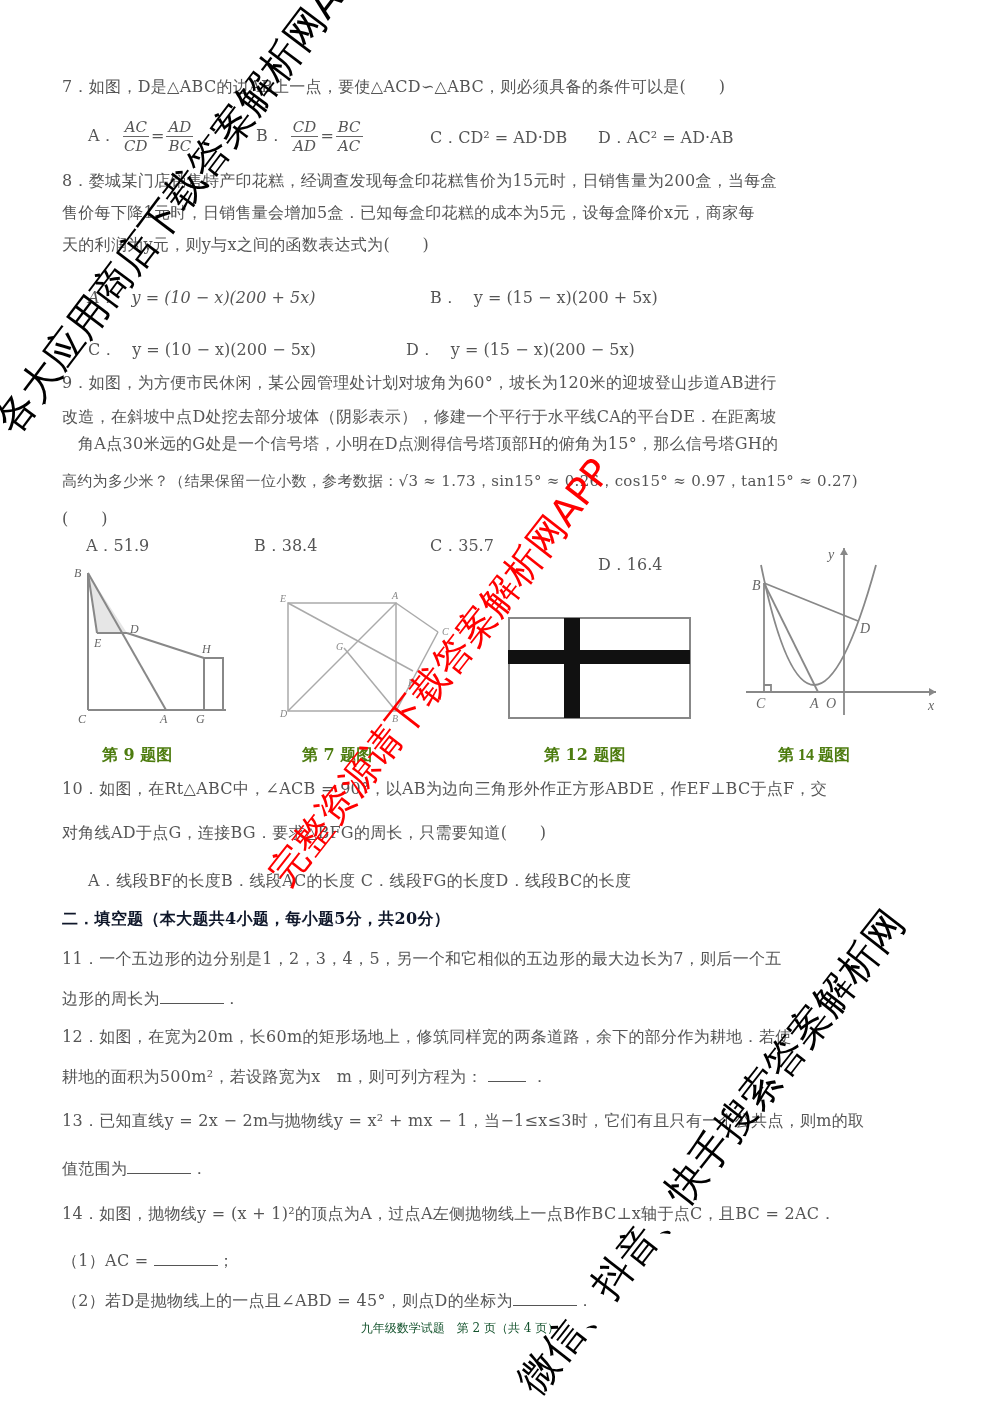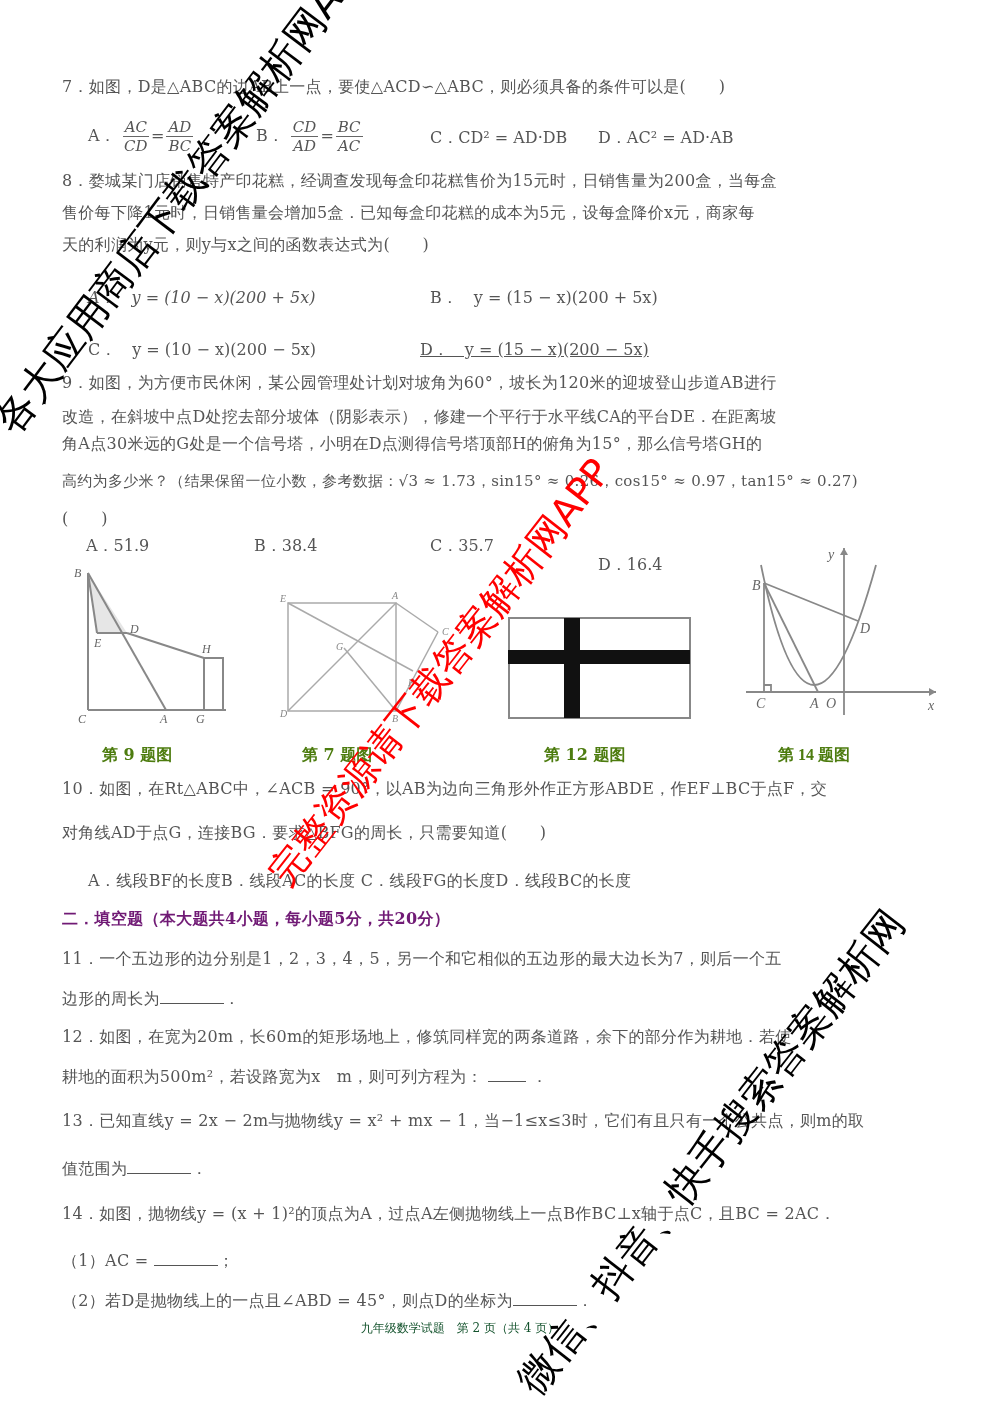--- a/index.html
+++ b/index.html
@@ -3,21 +3,21 @@
 <meta charset="utf-8">
 <style>
   html,body{margin:0;padding:0;background:#fff;}
   body{width:1000px;height:1414px;position:relative;overflow:hidden;font-family:"DejaVu Serif","Liberation Serif",serif;color:#555;}
   .line{position:absolute;left:62px;font-size:16px;line-height:22px;white-space:nowrap;letter-spacing:0.3px;}
   .opt{position:absolute;font-size:16px;white-space:nowrap;}
   .frac{display:inline-flex;flex-direction:column;align-items:center;vertical-align:middle;font-style:italic;font-size:15px;line-height:18px;margin:0 2px;}
   .frac span:first-child{border-bottom:1px solid #666;padding:0 2px;}
   .blank{display:inline-block;border-bottom:1.5px solid #555;width:64px;height:14px;vertical-align:baseline;}
   .blank.short{width:38px;}
-  .bold{font-weight:bold;color:#701a75;text-align:center;}
+  .bold{font-weight:bold;color:#0f172a;text-align:center;}
   .caption{position:absolute;font-size:16px;font-weight:bold;color:#4d7c0f;}
   .fig{position:absolute;}
   .wm{position:absolute;font-family:"DejaVu Sans","Liberation Sans",sans-serif;white-space:nowrap;transform-origin:left bottom;pointer-events:none;}
   .footer{position:absolute;left:0;width:920px;text-align:center;top:1320px;font-size:12px;color:#14532d;}
 </style>
 </head>
 <body>
 
 <div class="line" style="top:76px;">7．如图，D是△ABC的边AB上一点，要使△ACD∽△ABC，则必须具备的条件可以是(　　)</div>
 <div class="opt" style="left:88px;top:118px;">
@@ -42,25 +42,25 @@
 </div>
 <div class="opt" style="left:430px;top:128px;">C．CD² = AD·DB</div>
 <div class="opt" style="left:598px;top:128px;">D．AC² = AD·AB</div>
 
 <div class="line" style="top:170px;">8．婺城某门店销售特产印花糕，经调查发现每盒印花糕售价为15元时，日销售量为200盒，当每盒</div>
 <div class="line" style="top:202px;">售价每下降1元时，日销售量会增加5盒．已知每盒印花糕的成本为5元，设每盒降价x元，商家每</div>
 <div class="line" style="top:234px;">天的利润为y元，则y与x之间的函数表达式为(　　)</div>
 <div class="opt" style="left:88px;top:288px;font-style:italic;">A．　y = (10 − x)(200 + 5x)</div>
 <div class="opt" style="left:430px;top:288px;">B．　y = (15 − x)(200 + 5x)</div>
 <div class="opt" style="left:88px;top:340px;">C．　y = (10 − x)(200 − 5x)</div>
-<div class="opt" style="left:420px;top:340px;text-decoration:underline;">D．　y = (15 − x)(200 − 5x)</div>
+<div class="opt" style="left:406px;top:340px;">D．　y = (15 − x)(200 − 5x)</div>
 
 <div class="line" style="top:372px;">9．如图，为方便市民休闲，某公园管理处计划对坡角为60°，坡长为120米的迎坡登山步道AB进行</div>
 <div class="line" style="top:406px;">改造，在斜坡中点D处挖去部分坡体（阴影表示），修建一个平行于水平线CA的平台DE．在距离坡</div>
-<div class="line" style="top:433px;">角A点30米远的G处是一个信号塔，小明在D点测得信号塔顶部H的俯角为15°，那么信号塔GH的</div>
+<div class="line" style="top:433px;margin-left:16px;">角A点30米远的G处是一个信号塔，小明在D点测得信号塔顶部H的俯角为15°，那么信号塔GH的</div>
 <div class="line" style="top:470px;font-size:15px;">高约为多少米？（结果保留一位小数，参考数据：√3 ≈ 1.73，sin15° ≈ 0.26，cos15° ≈ 0.97，tan15° ≈ 0.27)</div>
 <div class="line" style="top:508px;">(　　)</div>
 <div class="opt" style="left:86px;top:536px;">A．51.9</div>
 <div class="opt" style="left:254px;top:536px;">B．38.4</div>
 <div class="opt" style="left:430px;top:536px;">C．35.7</div>
 <div class="opt" style="left:598px;top:536px;margin-top:19px;">D．16.4</div>
 
 <svg class="fig" style="left:70px;top:565px;" width="160" height="165">
   <polygon points="18,8 27,68 57,68" fill="#e6e6e6"></polygon>
   <g stroke="#888" stroke-width="2" fill="none">

